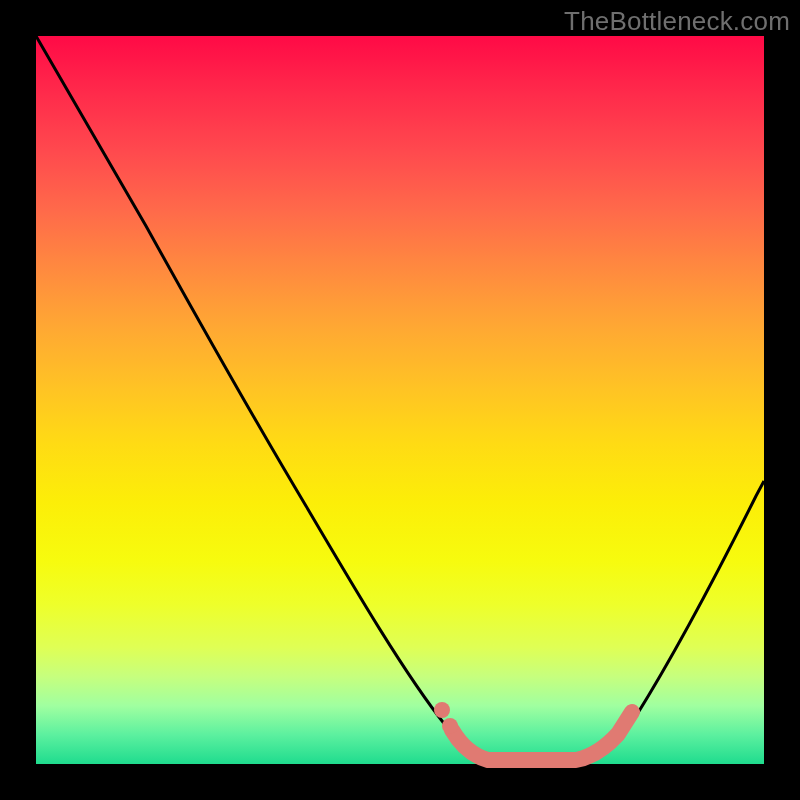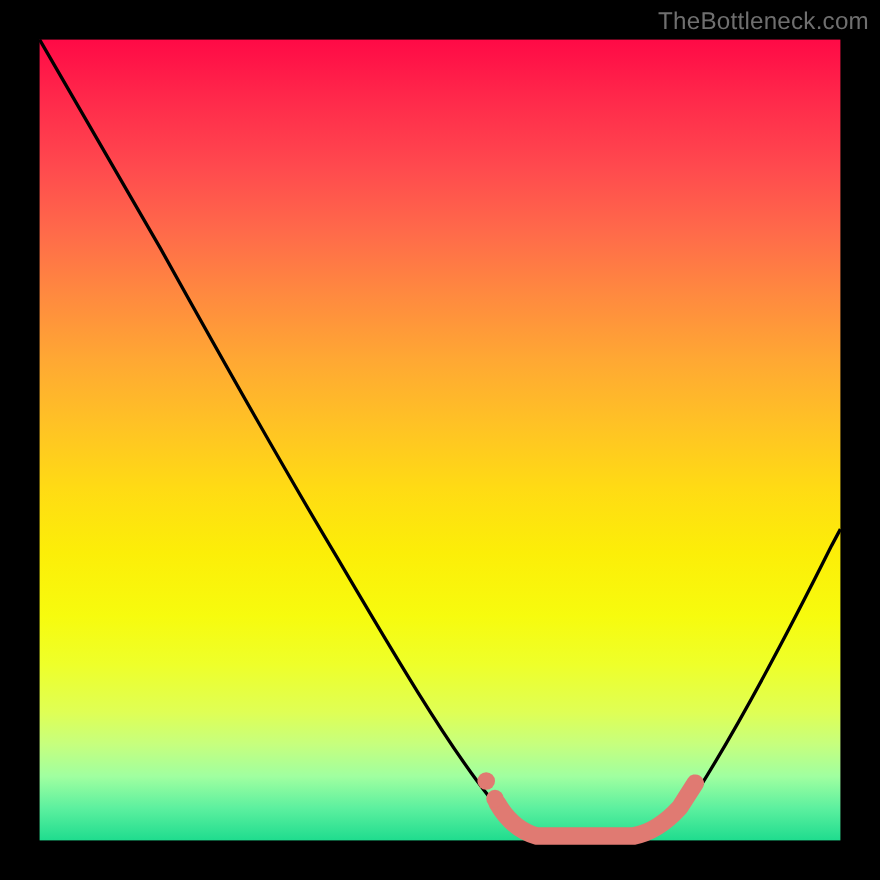--- a/index.html
+++ b/index.html
@@ -43,21 +43,21 @@
       #a0ffa0 92%,
       #5cf09f 96%,
       #1fdc8e 100%
     );
   }
   .watermark {
     position: absolute;
     top: 6px;
     right: 10px;
     color: #6f6f6f;
-    font-size: 22px;
+    font-size: 26px;
     letter-spacing: 0.2px;
     user-select: none;
     margin-left: 32px;
   }
   svg.curve {
     position: absolute;
     top: 0;
     left: 0;
     width: 728px;
     height: 728px;

